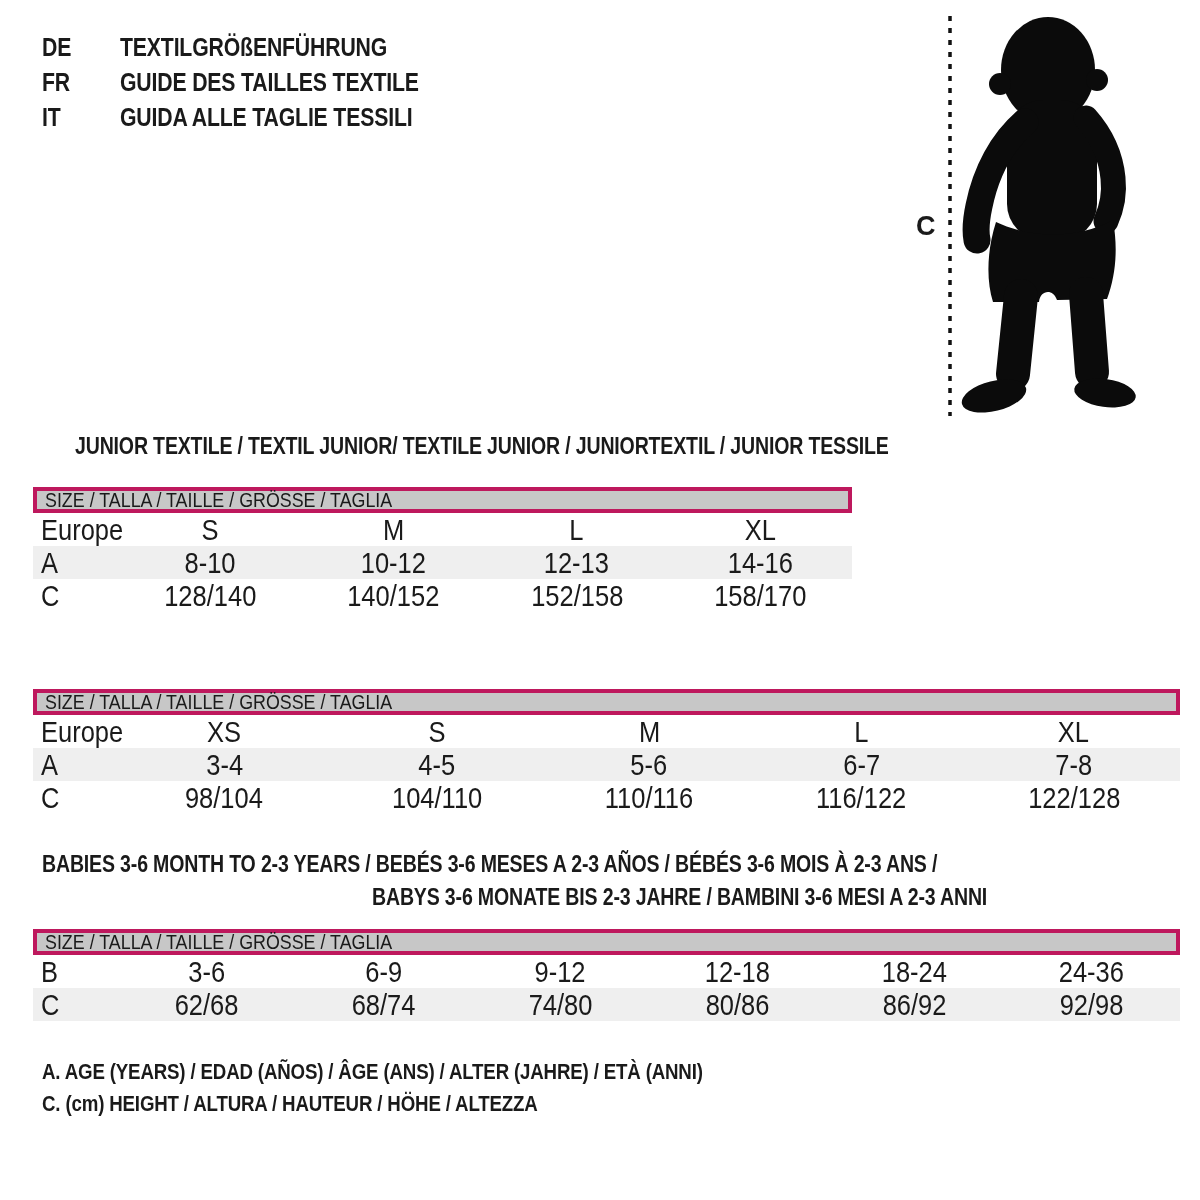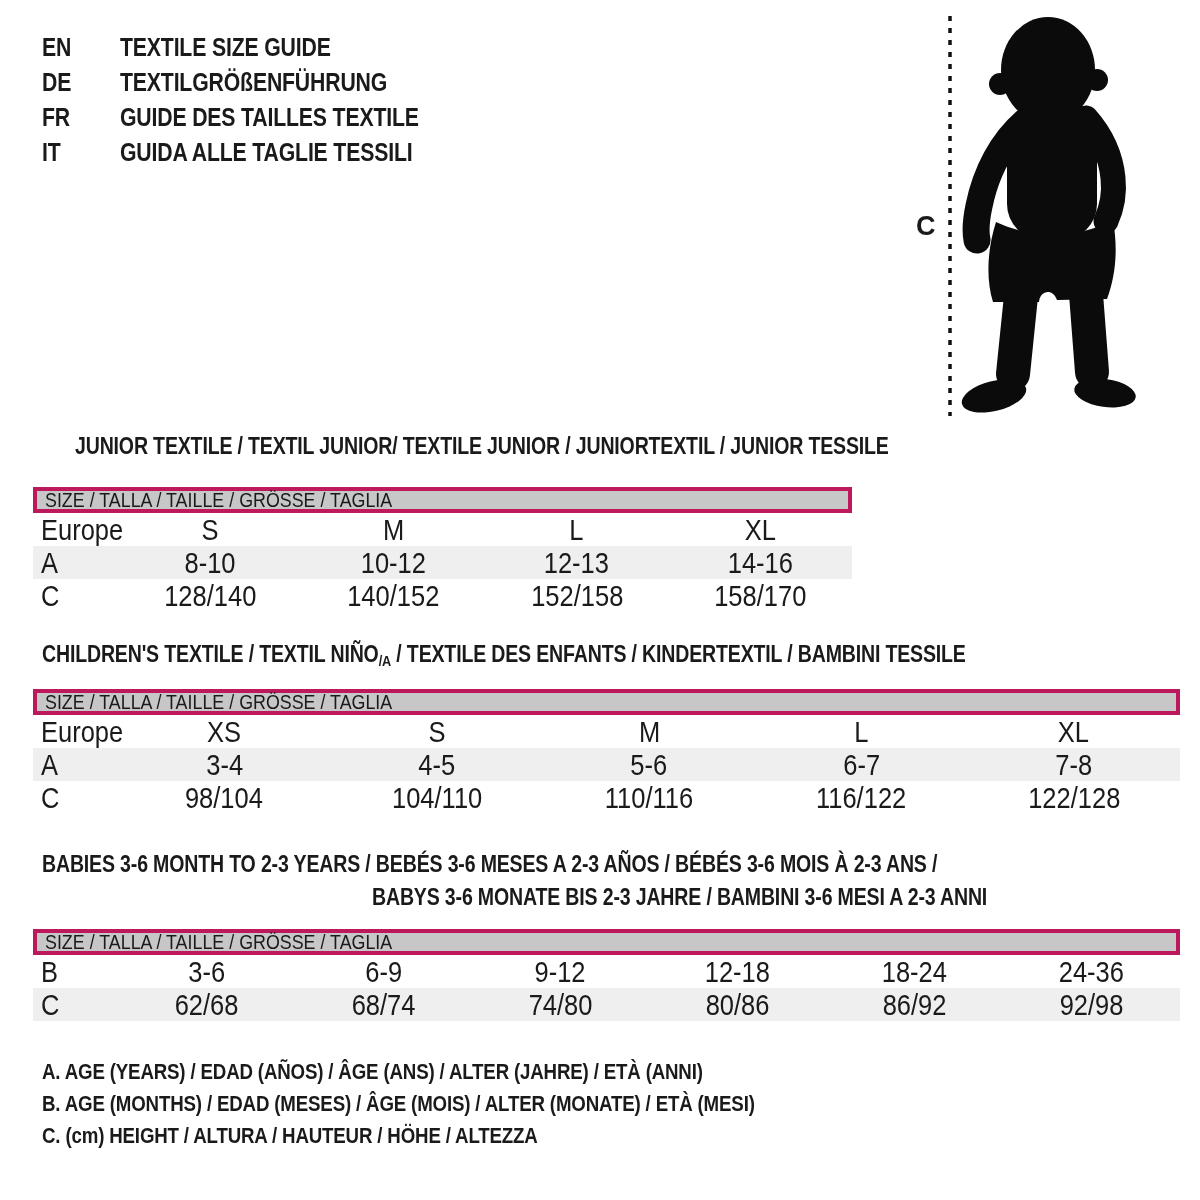--- a/index.html
+++ b/index.html
@@ -40,24 +40,20 @@
   
   .legend { position:absolute; left:42px; top:1056px; }
   .legend-line { height:32px; display:flex; align-items:center; font-size:22px; font-weight:700; letter-spacing:-0.2px; }
 </style>
 </head>
 <body>
 
 <div class="canvas">
 
   <div class="lang-list">
-    <div class="lang-row">
-      <span class="lang-code"><span class="cond">EN</span></span>
-      <span class="cond">TEXTILE SIZE GUIDE</span>
-    </div>
     <div class="lang-row">
       <span class="lang-code"><span class="cond">DE</span></span>
       <span class="cond">TEXTILGRÖßENFÜHRUNG</span>
     </div>
     <div class="lang-row">
       <span class="lang-code"><span class="cond">FR</span></span>
       <span class="cond">GUIDE DES TAILLES TEXTILE</span>
     </div>
     <div class="lang-row">
       <span class="lang-code"><span class="cond">IT</span></span>
@@ -130,23 +126,20 @@
         </span>
       <span class="tcell">
           <span class="cond-c">152/158</span>
         </span>
       <span class="tcell">
           <span class="cond-c">158/170</span>
         </span>
     </div>
   </div>
 
-  <div class="heading" style="top:641px;">
-    <span class="cond"><span>CHILDREN'S TEXTILE / TEXTIL NIÑO</span><span class="sub">/A</span><span> / TEXTILE DES ENFANTS / KINDERTEXTIL / BAMBINI TESSILE</span></span>
-  </div>
   <div class="table" style="top:689px; width:1147px;">
     <div class="size-bar">
       <span class="cond">SIZE / TALLA / TAILLE / GRÖSSE / TAGLIA</span>
     </div>
     <div class="trow">
       <span class="tlabel"><span class="cond">Europe</span></span>
       <span class="tcell">
           <span class="cond-c">XS</span>
         </span>
       <span class="tcell">
@@ -250,20 +243,17 @@
           <span class="cond-c">92/98</span>
         </span>
     </div>
   </div>
 
   <div class="legend">
     <div class="legend-line">
         <span class="cond">A. AGE (YEARS) / EDAD (AÑOS) / ÂGE (ANS) / ALTER (JAHRE) / ETÀ (ANNI)</span>
       </div>
     <div class="legend-line">
-        <span class="cond">B. AGE (MONTHS) / EDAD (MESES) / ÂGE (MOIS) / ALTER (MONATE) / ETÀ (MESI)</span>
-      </div>
-    <div class="legend-line">
         <span class="cond">C. (cm) HEIGHT / ALTURA / HAUTEUR / HÖHE / ALTEZZA</span>
       </div>
   </div>
 
 </div>
 
 </body></html>

